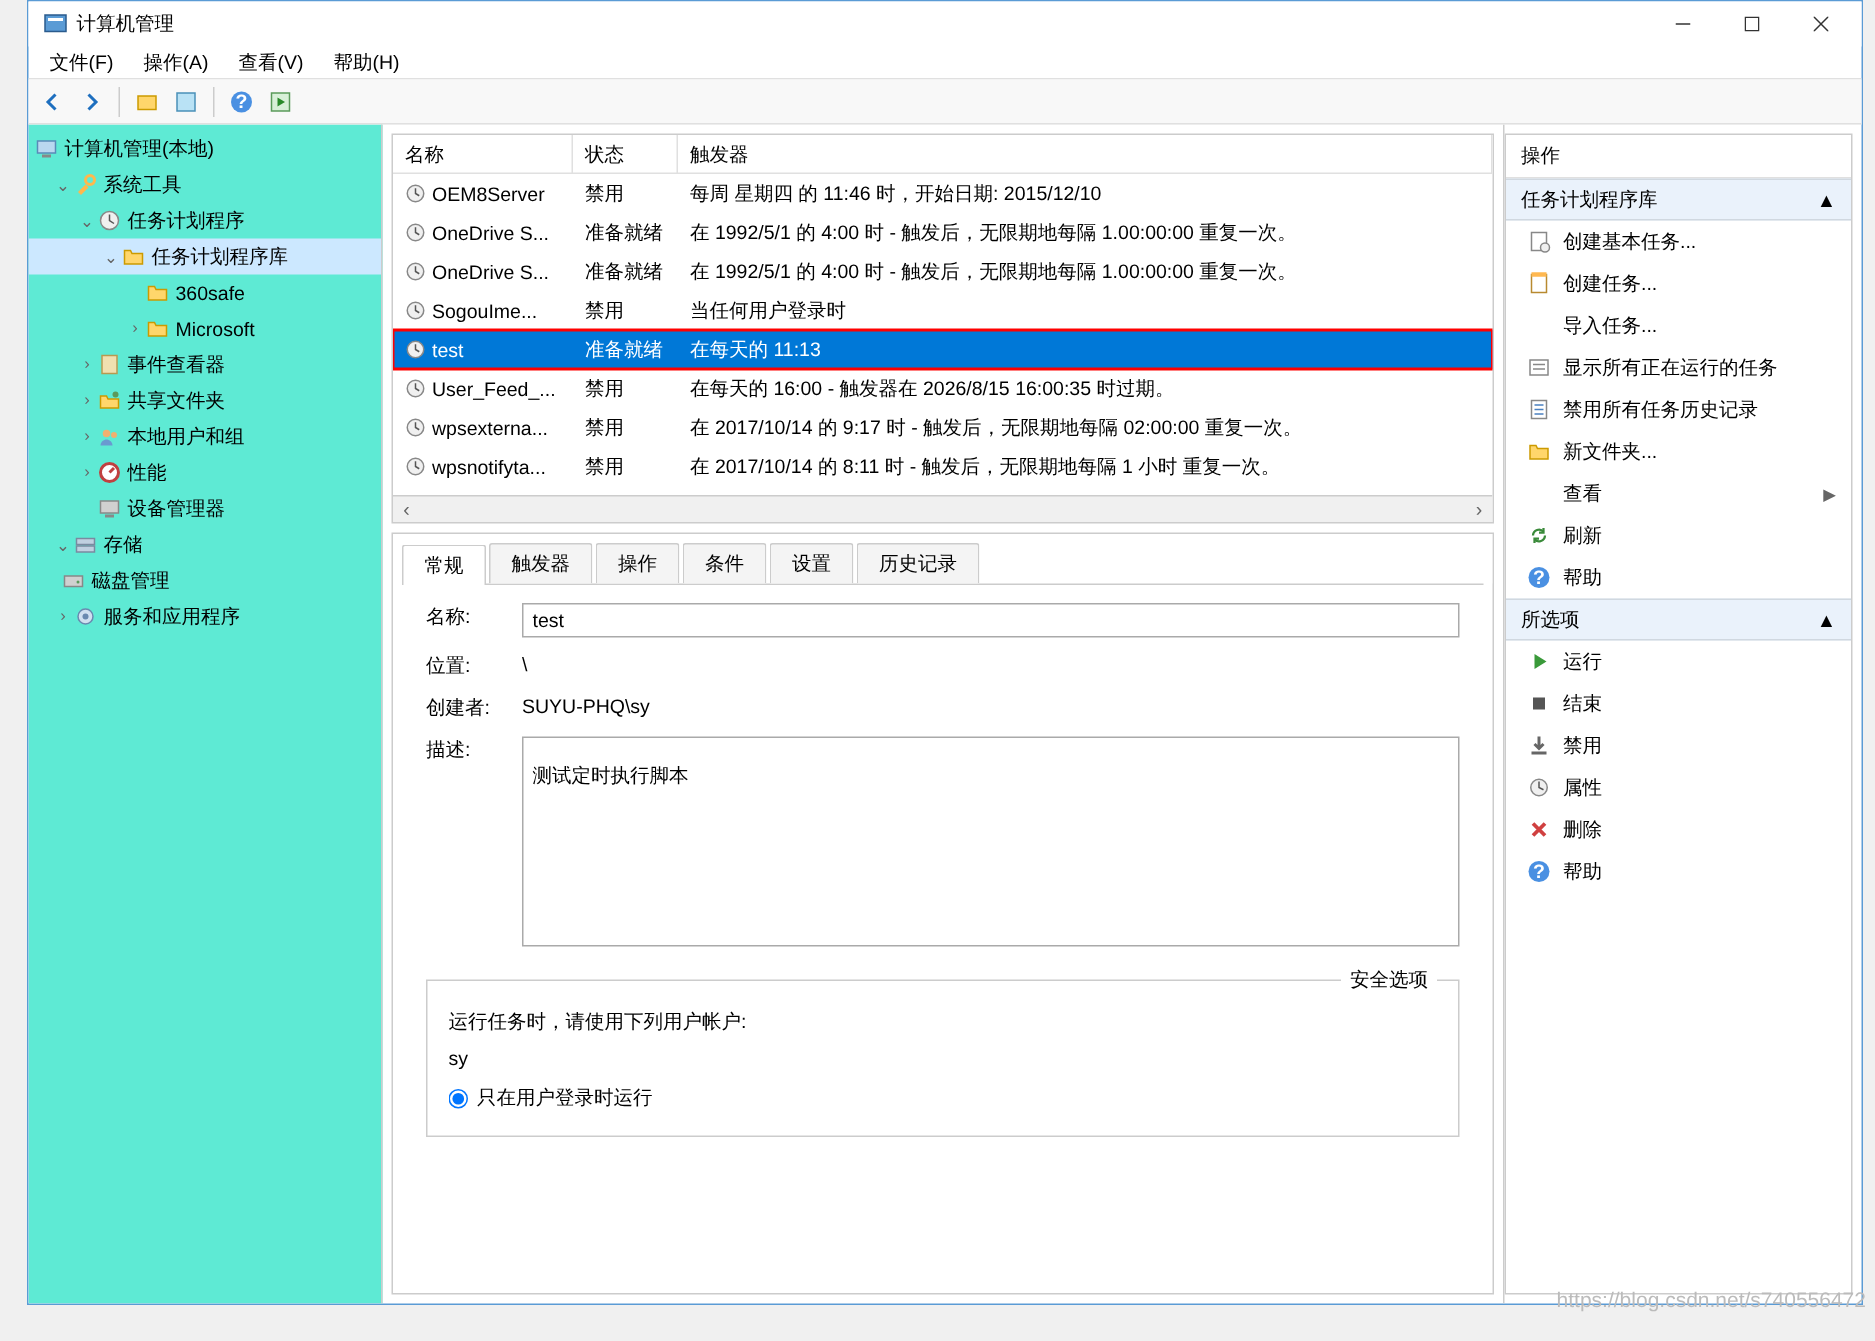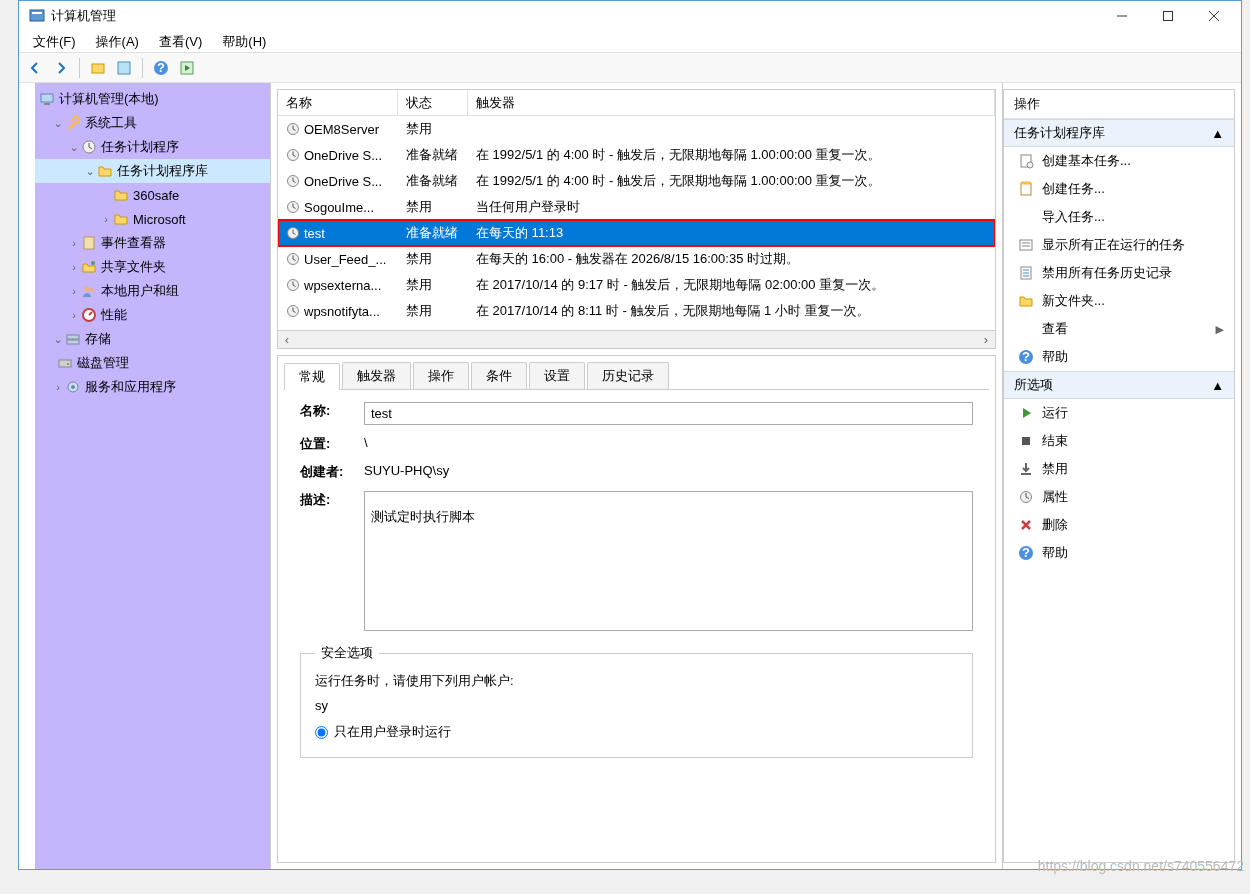--- a/index.html
+++ b/index.html
@@ -9,21 +9,21 @@
 .titlebar .icon { width: 16px; height: 16px; margin: 0 6px; }
 .titlebar .title { flex: 1; }
 .titlebar .win-btns { display: flex; }
 .titlebar .win-btn { width: 46px; height: 30px; display: flex; align-items: center; justify-content: center; cursor: pointer; }
 .menubar { height: 22px; display: flex; align-items: center; padding: 0 4px; border-bottom: 1px solid #e0e0e0; }
 .menubar .menu-item { padding: 2px 10px; cursor: pointer; }
 .toolbar { height: 30px; display: flex; align-items: center; padding: 0 4px; gap: 2px; border-bottom: 1px solid #e0e0e0; background: #f8f8f8; }
 .toolbar .sep { width: 1px; height: 20px; background: #ccc; margin: 0 4px; }
 .tb-btn { width: 24px; height: 24px; display: flex; align-items: center; justify-content: center; cursor: pointer; border-radius: 2px; }
 .body { flex: 1; display: flex; overflow: hidden; }
-.tree-panel { width: 236px; border-right: 1px solid #ccc; overflow: auto; background: #c4b5fd; padding: 4px 0; margin-left: 16px; }
+.tree-panel { width: 236px; border-right: 1px solid #ccc; overflow: auto; background: #5eead4; padding: 4px 0; }
 .tree-item { display: flex; align-items: center; height: 24px; cursor: pointer; white-space: nowrap; }
 .tree-item.selected { background: #cce8ff; }
 .tree-item .expander { width: 14px; text-align: center; color: #666; font-size: 11px; }
 .tree-item .ticon { width: 16px; height: 16px; margin-right: 4px; display:flex; align-items:center; justify-content:center; }
 .center-panel { flex: 1; display: flex; flex-direction: column; border-right: 1px solid #ccc; overflow: hidden; }
 .task-list { flex: 0 0 260px; overflow: hidden; display: flex; flex-direction: column; border: 1px solid #ccc; margin: 6px; justify-content: space-between; }
 .task-list-inner { flex:1; overflow-y: scroll; }
 .task-header { display: flex; background: #fff; border-bottom: 1px solid #e0e0e0; height: 26px; align-items: center; position: sticky; top:0; }
 .th { padding: 4px 8px; border-right: 1px solid #e0e0e0; font-weight: normal; }
 .th-name { width: 120px; } .th-status { width: 70px; } .th-trigger { flex: 1; }
@@ -35,26 +35,26 @@
 .clock-icon { width:14px; height:14px; flex-shrink:0; }
 .hscroll { height: 18px; background: #f0f0f0; border-top: 1px solid #ccc; display:flex; align-items:center; }
 .hscroll .arrow { width:18px; text-align:center; color:#666; }
 .detail-panel { flex: 1; margin: 0 6px 6px 6px; border: 1px solid #ccc; display: flex; overflow:hidden; }
 .detail-inner { flex:1; overflow-y:scroll; }
 .tabs { display: flex; background: #fff; padding: 6px 6px 0 6px; gap: 2px; }
 .tab { padding: 4px 14px; border: 1px solid #ccc; border-bottom: none; background: #f4f4f4; cursor: pointer; border-radius: 2px 2px 0 0; font-family: Liberation Serif, serif; }
 .tab.active { background: #fff; position: relative; top: 1px; }
 .tab-content { padding: 12px 16px; border-top: 1px solid #ccc; margin: 0 6px; }
 .form-row { display: flex; margin-bottom: 10px; align-items: flex-start; }
-.form-row label { width: 64px; flex-shrink:0;font-weight:bold; }
+.form-row label { width: 64px; flex-shrink:0; }
 .form-row .val { flex: 1; }
 .form-row input[type=text] { width: 100%; padding: 3px 6px; border: 1px solid #aaa; }
 .form-row textarea { width: 100%; height: 140px; padding: 16px 6px; border: 1px solid #aaa; resize: none; }
 fieldset { border: 1px solid #ccc; padding: 10px 14px; margin-top: 8px; }
-fieldset legend { padding: 0 6px; }
+fieldset legend { padding: 0 6px; text-align: right; }
 .actions-panel { width: 232px; background: #fff; display: flex; flex-direction: column; overflow:auto; border:1px solid #ccc; margin:6px 6px 6px 0; }
 .actions-title { padding: 5px 10px; background: #fff; font-weight: normal; border-bottom:1px solid #e0e0e0; }
 .action-section { background: #eaf2fb; padding: 4px 10px; display:flex; justify-content:space-between; align-items:center; border-top:1px solid #d0d8e0; border-bottom:1px solid #d0d8e0; }
 .action-item { display: flex; align-items: center; padding: 5px 10px 5px 14px; gap: 8px; cursor: pointer; }
 .action-item .chev { margin-left:auto; color:#666; font-size:11px; }
 .ai-icon { width:16px; height:16px; flex-shrink:0; display:flex; align-items:center; justify-content:center; }
 .watermark { position:absolute; right:6px; bottom:20px; color:#bbb; font-size:14px; }
 svg { display:block; }
 </style>
 </head>
@@ -225,20 +225,29 @@
       <div class="tree-item" style="padding-left:32px">
         <span class="expander">›</span>
         <span class="ticon">
             <svg width="16" height="16">
               <circle cx="8" cy="8" r="6" fill="#fff" stroke="#c04040" stroke-width="2"></circle>
               <path d="M8 8l3-3" stroke="#c04040" stroke-width="2"></path>
             </svg>
           </span>
         <span>性能</span>
       </div>
+      <div class="tree-item" style="padding-left:46px">
+        <span class="ticon">
+            <svg width="16" height="16">
+              <rect x="2" y="3" width="12" height="8" fill="#d0d0d0" stroke="#888"></rect>
+              <rect x="5" y="12" width="6" height="2" fill="#888"></rect>
+            </svg>
+          </span>
+        <span>设备管理器</span>
+      </div>
       <div class="tree-item" style="padding-left:16px">
         <span class="expander">⌄</span>
         <span class="ticon">
             <svg width="16" height="16">
               <rect x="2" y="4" width="12" height="4" fill="#c0d0e0" stroke="#7a8aa0"></rect>
               <rect x="2" y="9" width="12" height="4" fill="#c0d0e0" stroke="#7a8aa0"></rect>
             </svg>
           </span>
         <span>存储</span>
       </div>
@@ -274,20 +283,21 @@
           <div id="task-rows">
               <div class="task-row">
                 <div class="td td-name">
                   <svg class="clock-icon" width="14" height="14">
                     <circle cx="7" cy="7" r="5.5" fill="#f0f0f0" stroke="#888"></circle>
                     <path d="M7 3.5v3.5l2.5 1.5" fill="none" stroke="#555" stroke-width="1"></path>
                   </svg>
                   <span>OEM8Server</span>
                 </div>
                 <div class="td td-status">禁用</div>
+                <div class="td td-trigger">每周 星期四 的 11:46 时，开始日期: 2015/12/10</div>
               </div>
               <div class="task-row">
                 <div class="td td-name">
                   <svg class="clock-icon" width="14" height="14">
                     <circle cx="7" cy="7" r="5.5" fill="#f0f0f0" stroke="#888"></circle>
                     <path d="M7 3.5v3.5l2.5 1.5" fill="none" stroke="#555" stroke-width="1"></path>
                   </svg>
                   <span>OneDrive S...</span>
                 </div>
                 <div class="td td-status">准备就绪</div>
@@ -465,20 +475,29 @@
             <span>新文件夹...</span>
           </div>
           <div class="action-item">
             <span class="ai-icon"></span>
             <span>查看</span>
             <span class="chev">▶</span>
           </div>
           <div class="action-item">
             <span class="ai-icon">
               <svg width="16" height="16">
+                <path d="M4 8a4 4 0 0 1 7-2.5M12 8a4 4 0 0 1-7 2.5" fill="none" stroke="#3a8a3a" stroke-width="1.5"></path>
+                <path d="M11 3v3h-3M5 13v-3h3" fill="none" stroke="#3a8a3a" stroke-width="1.5"></path>
+              </svg>
+            </span>
+            <span>刷新</span>
+          </div>
+          <div class="action-item">
+            <span class="ai-icon">
+              <svg width="16" height="16">
                 <circle cx="8" cy="8" r="7" fill="#4a90e2"></circle>
                 <text x="8" y="12" text-anchor="middle" fill="#fff" font-size="11" font-weight="bold">?</text>
               </svg>
             </span>
             <span>帮助</span>
           </div>
         </div>
       <div class="action-section">
         <span>所选项</span>
         <span>▲</span>

